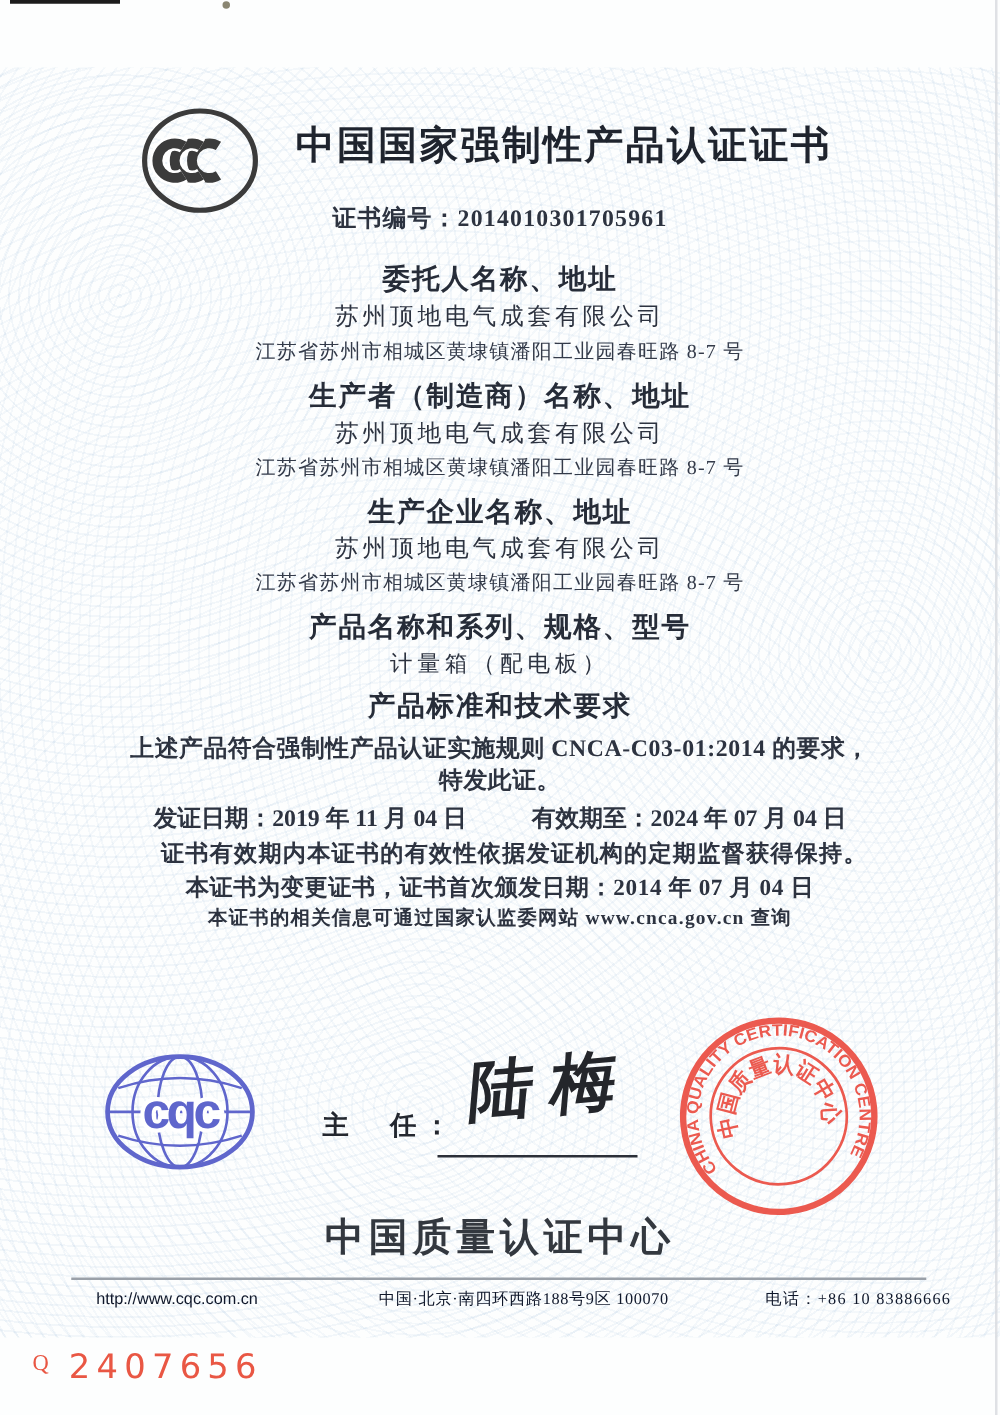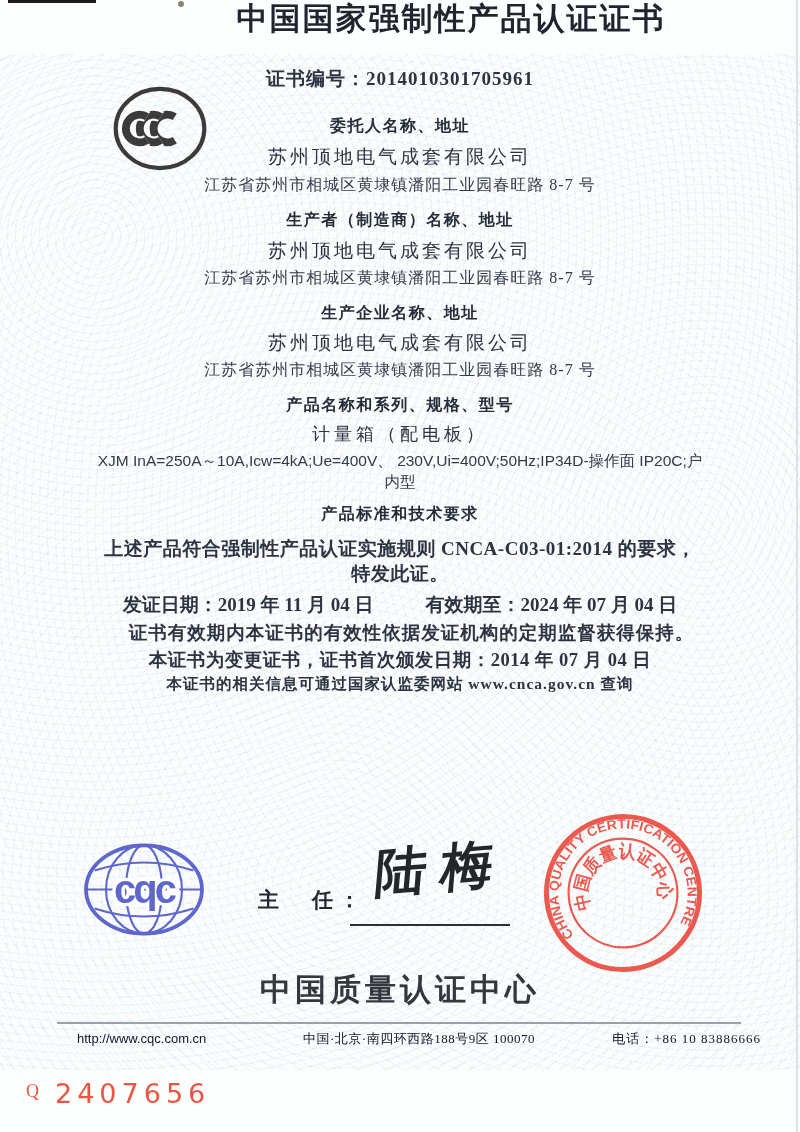--- a/index.html
+++ b/index.html
@@ -17,27 +17,27 @@
       repeating-radial-gradient(circle at 42% 82%, rgba(95,145,195,.06) 0 1.5px, rgba(0,0,0,0) 1.5px 9px);
   }
   .scan-edge-top{position:absolute;left:8px;top:0;width:88px;height:3px;background:#1c1c1c;}
   .scan-speck{position:absolute;left:178px;top:1px;width:6px;height:6px;border-radius:50%;background:#8a8672;}
   .scan-edge-right{position:absolute;right:2px;top:0;bottom:0;width:2px;background:#d7dade;opacity:.8;}
 
   .ccc-logo{position:absolute;left:112px;top:85px;}
 
   .content{position:relative;text-align:center;z-index:1;}
   .title{
-    margin-left:102px;
+    padding-top:97px;margin-left:102px;
     font-family:"Liberation Sans","DejaVu Sans",sans-serif;
     font-weight:bold;font-size:31px;line-height:37px;letter-spacing:2px;color:#1f242e;
   }
   .cert-no{margin-top:29px;font-size:19px;line-height:26px;font-weight:bold;letter-spacing:1px;}
 
-  .sec-h{font-size:16px;line-height:24px;font-weight:bold;letter-spacing:1.5px;color:#262c38;text-align:center;}
+  .sec-h{font-size:22px;line-height:24px;font-weight:bold;letter-spacing:1.5px;color:#262c38;text-align:center;}
   .sec-name{font-size:19px;line-height:26px;letter-spacing:3px;}
   .sec-addr{font-size:16px;line-height:22px;letter-spacing:1px;color:#333a49;}
   .mt22{margin-top:22px}.mt12{margin-top:12px}.mt10{margin-top:10px}
   .mt6{margin-top:6px}.mt5{margin-top:5px}.mt4{margin-top:4px}.mt3{margin-top:3px}
 
   .prod{font-size:18px;line-height:24px;letter-spacing:4px;margin-top:5px;}
   .spec{
     margin:4px auto 0;width:610px;
     font-family:"Liberation Sans","DejaVu Sans",sans-serif;
     font-size:15.5px;line-height:21px;color:#333a49;
@@ -121,21 +121,20 @@
     <div class="sec-h mt12">生产者（制造商）名称、地址</div>
     <div class="sec-name mt6">苏州顶地电气成套有限公司</div>
     <div class="sec-addr mt3">江苏省苏州市相城区黄埭镇潘阳工业园春旺路 8-7 号</div>
 
     <div class="sec-h mt12">生产企业名称、地址</div>
     <div class="sec-name mt5">苏州顶地电气成套有限公司</div>
     <div class="sec-addr mt3">江苏省苏州市相城区黄埭镇潘阳工业园春旺路 8-7 号</div>
 
     <div class="sec-h mt12">产品名称和系列、规格、型号</div>
     <div class="prod">计量箱（配电板）</div>
-    <div class="spec">XJM InA=250A～10A,Icw=4kA;Ue=400V、 230V,Ui=400V;50Hz;IP34D-操作面 IP20C;户内型</div>
 
     <div class="sec-h mt10">产品标准和技术要求</div>
 
     <div class="comp mt10">上述产品符合强制性产品认证实施规则 CNCA-C03-01:2014 的要求，</div>
     <div class="comp">特发此证。</div>
 
     <div class="dates">
       <span>发证日期：</span><span>2019 年 11 月 04 日</span><span class="gap"></span><span>有效期至：</span><span>2024 年 07 月 04 日</span>
     </div>
 

